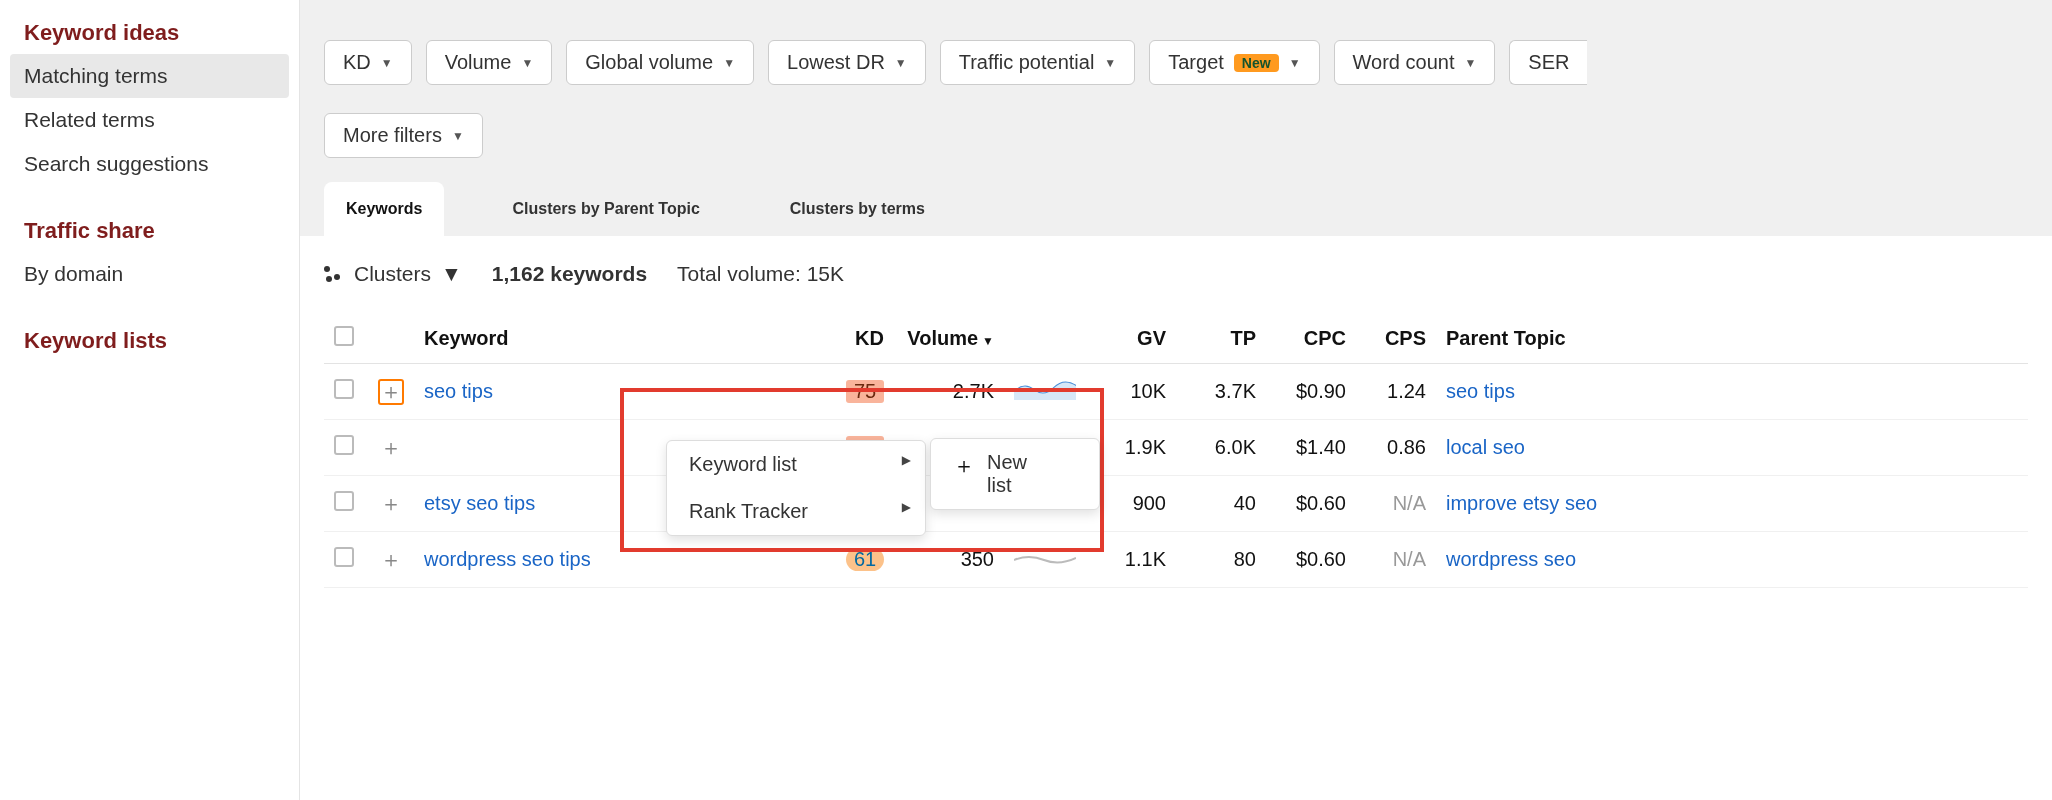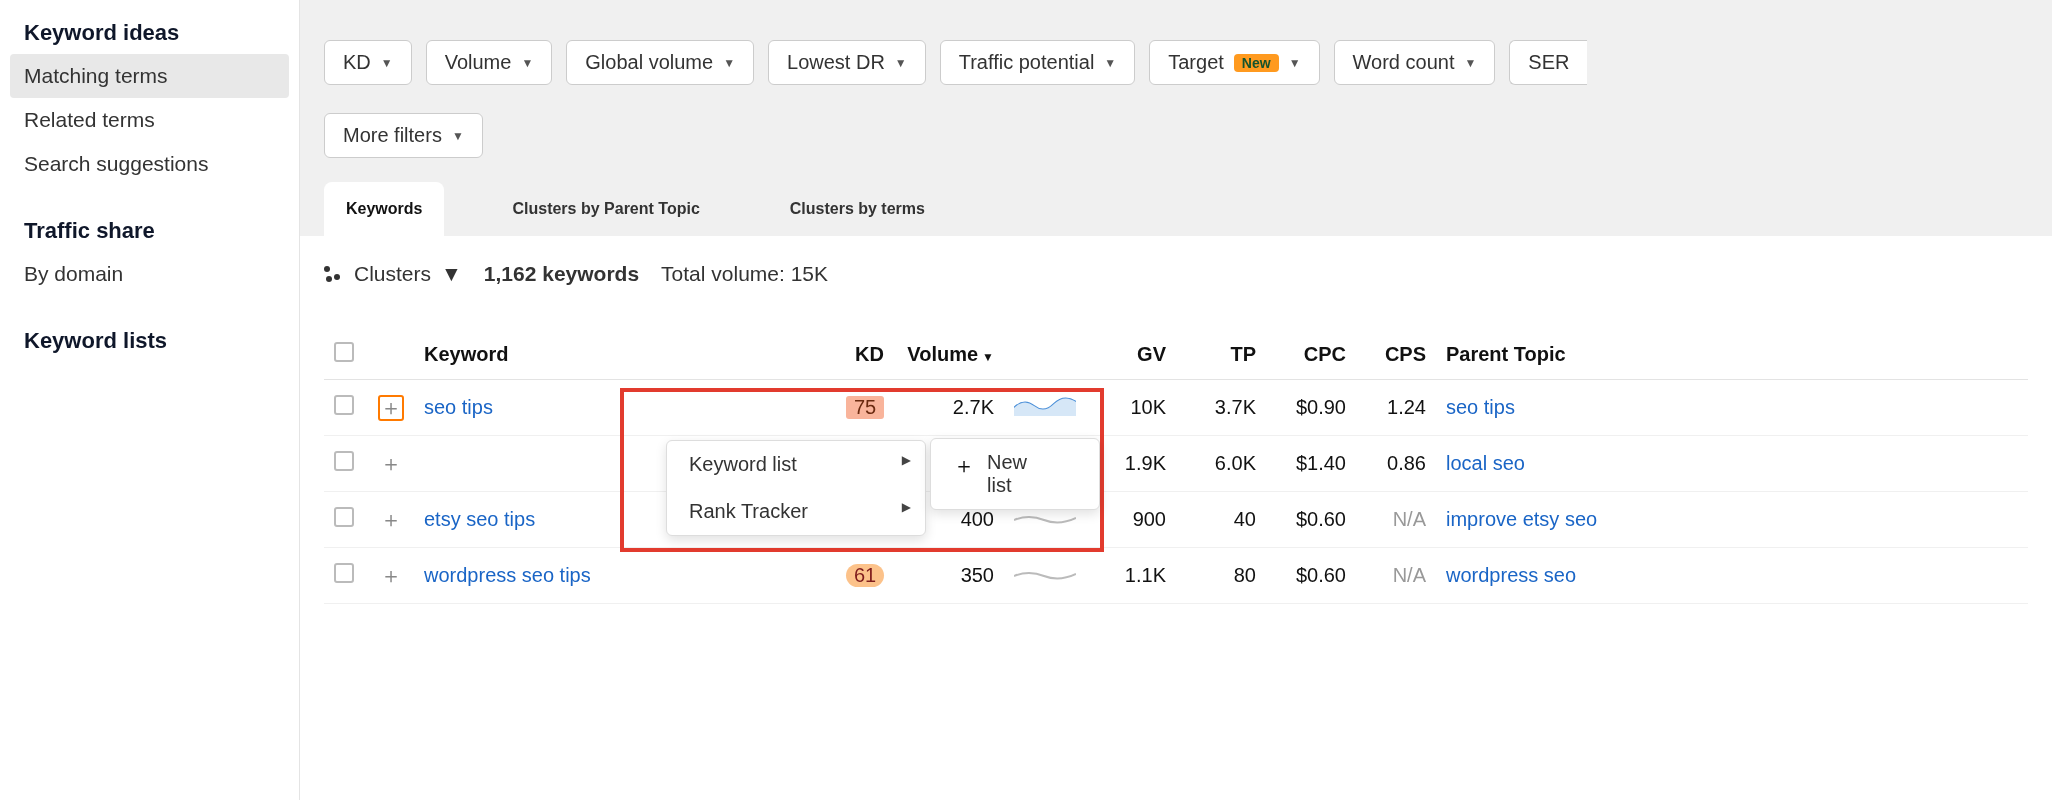--- a/index.html
+++ b/index.html
@@ -20,21 +20,21 @@
     min-width: 300px;
     border-right: 1px solid #e4e4e4;
     background: #fff;
     padding-top: 12px;
   }
   .side-group { margin-bottom: 24px; }
   .side-heading {
     font-weight: 700;
     font-size: 22px;
     padding: 8px 24px;
-    color: #0f172a;
+    color: #7f1d1d;
   }
   .side-item {
     font-size: 21px;
     padding: 10px 24px;
     color: #333;
     cursor: pointer;
   }
   .side-item.active {
     background: #e8e8e8;
     border-radius: 4px;
@@ -106,24 +106,24 @@
   
   .content {
     background: #fff;
     flex: 1;
     padding: 26px 24px 0 24px;
     overflow: hidden;
   }
   .summary-row {
     display: flex;
     align-items: center;
-    gap: 22px;
+    gap: 30px;
     font-size: 21px;
     color: #333;
-    margin-bottom: 44px;
+    margin-bottom: 28px;
   }
   .clusters-toggle {
     display: inline-flex;
     align-items: center;
     gap: 10px;
     cursor: pointer;
   }
   .clusters-icon {
     width: 20px; height: 20px;
     display: inline-block;
@@ -177,21 +177,21 @@
   .kw-link { color: #1a65c6; cursor: pointer; }
   .kd-cell {
     display: inline-block;
     min-width: 38px;
     text-align: center;
     padding: 0 6px;
     border-radius: 3px;
     font-weight: 500;
   }
   .kd-red    { background: #f9b49b; color: #6b2a10; }
-  .kd-orange { background: #fcc28a; color: #7f1d1d; border-radius: 14px; }
+  .kd-orange { background: #fcc28a; color: #0369a1; border-radius: 14px; }
   .kd-green  { background: #c9e8a8; color: #2e5a14; }
   .spark {
     width: 62px; height: 22px; display: inline-block;
   }
   .na { color: #999; }
   .col-chk   { width: 44px; }
   .col-exp   { width: 40px; }
   .col-kw    { width: 420px; }
   .col-kd    { width: 60px; text-align: center;}
   .col-vol   { width: 110px; }

